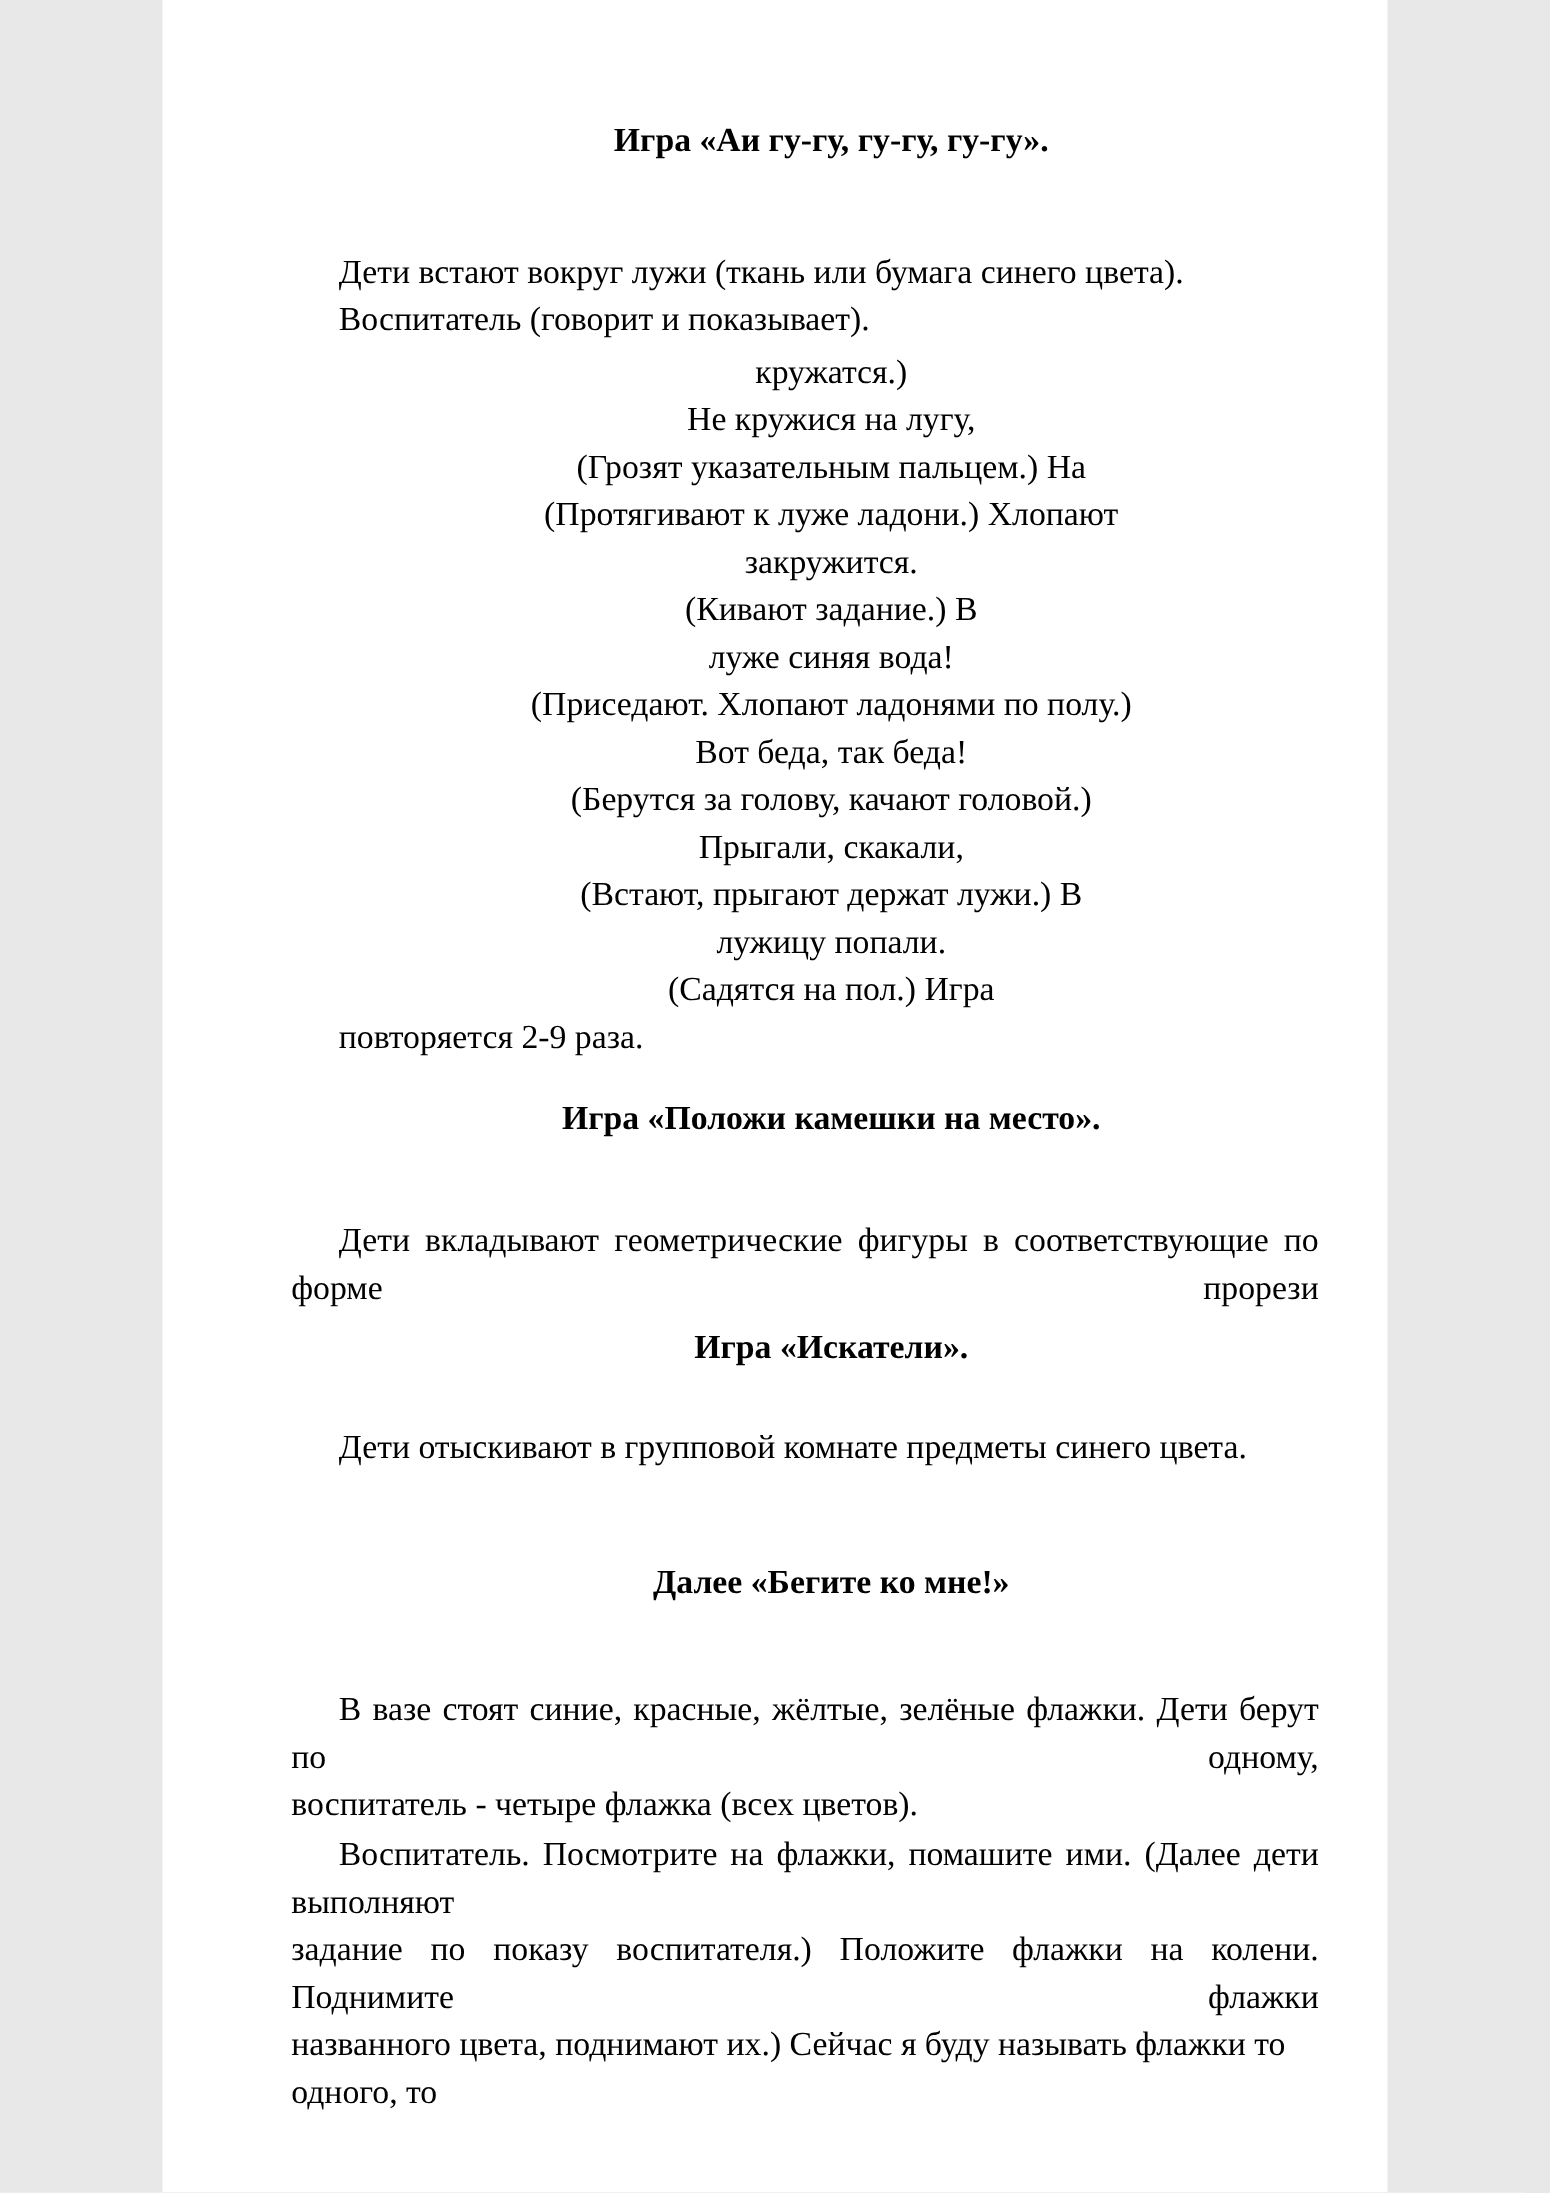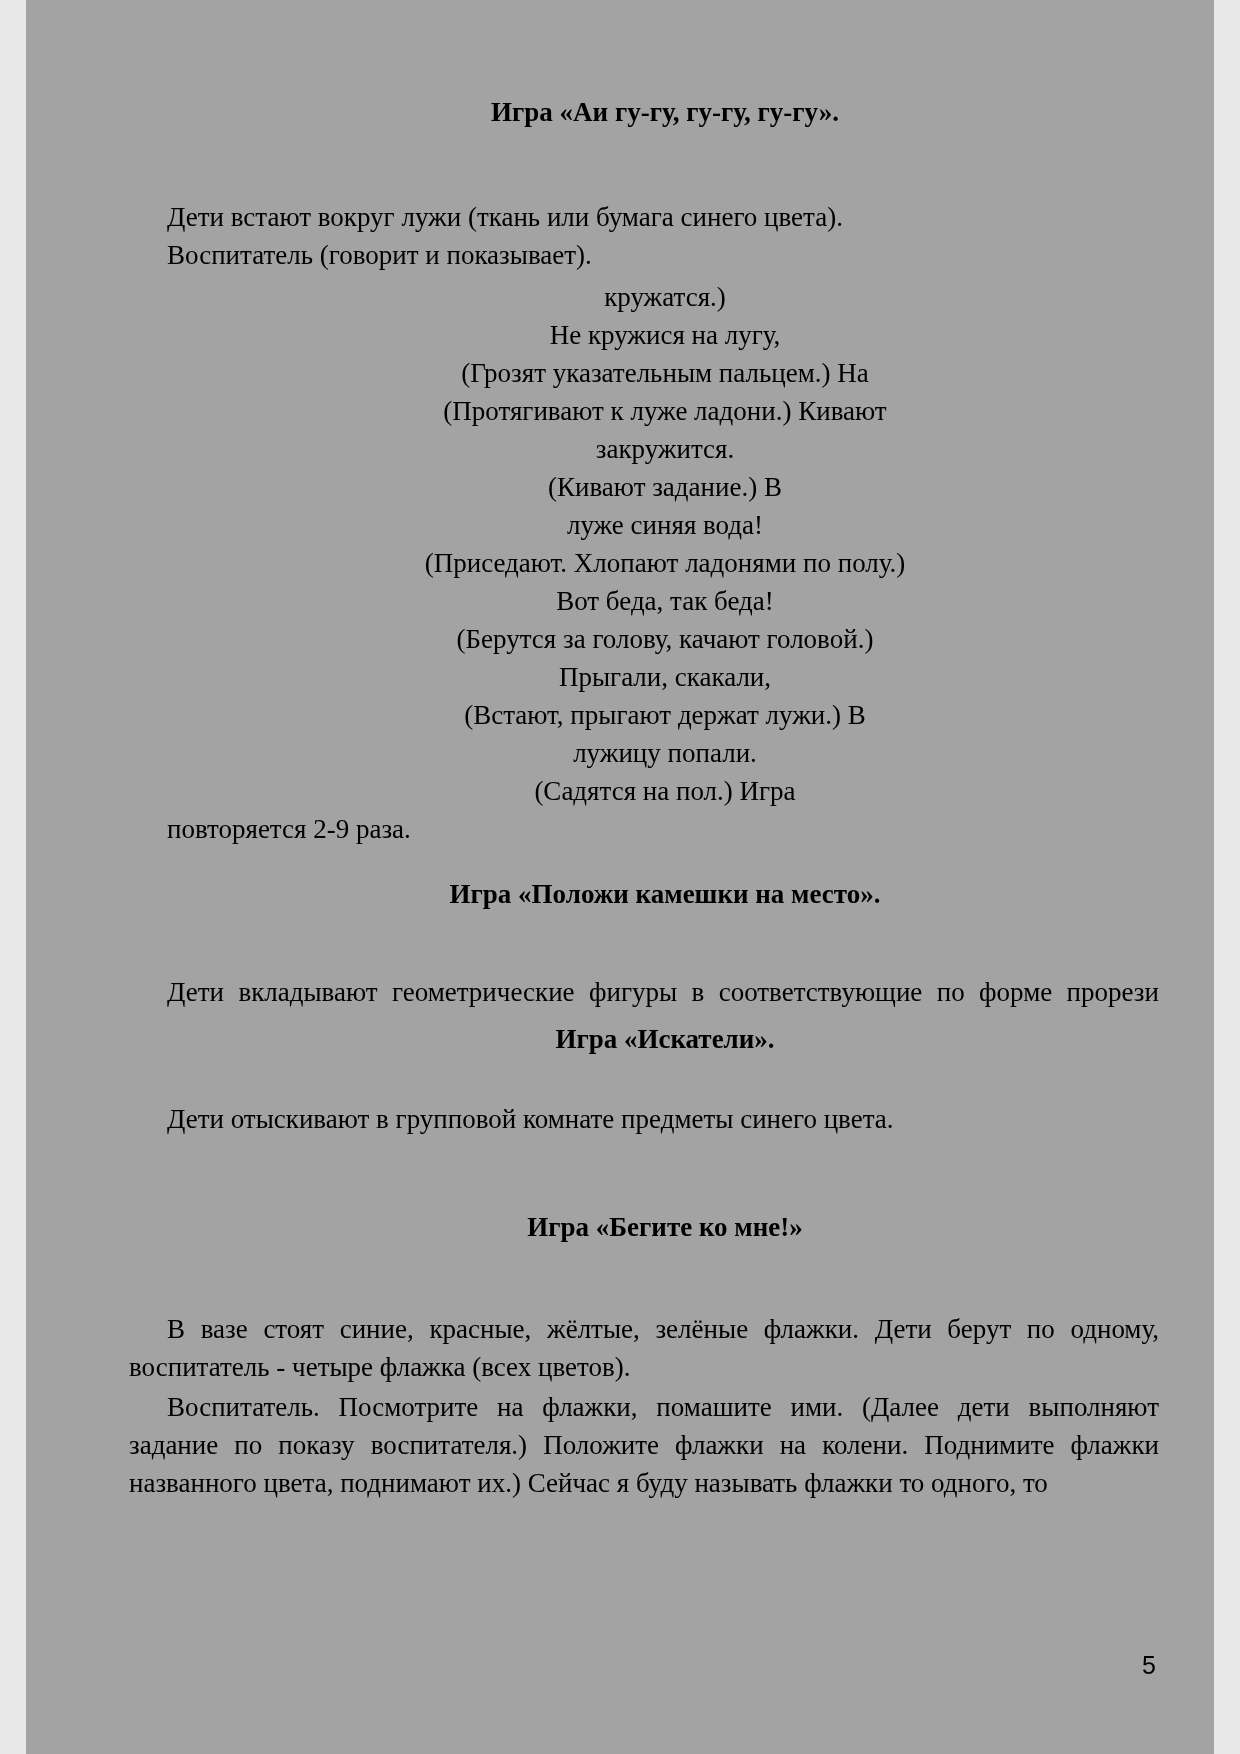--- a/index.html
+++ b/index.html
@@ -1,21 +1,21 @@
 <!DOCTYPE html>
 <html><head>
 <meta charset="utf-8">
 <style>
   html, body { margin: 0; padding: 0; background: #e8e8e8; }
   .page {
     position: relative;
-    width: 1188px;
+    width: 980px;
     height: 1754px;
     margin: 0 auto;
-    background: #a3a3a3;
+    background: #ffffff;
     color: #000000;
     font-family: "Liberation Serif", "DejaVu Serif", serif;
     font-size: 27px;
     line-height: 38px;
     overflow: hidden;
   }
   .content { padding: 0 55px 0 103px; }
 
   .title {
     font-weight: bold;
@@ -68,21 +68,21 @@
 
     <div class="title t1">Игра «Аи гу-гу, гу-гу, гу-гу».</div>
 
     <div class="para p1 indent">Дети встают вокруг лужи (ткань или бумага синего цвета).</div>
     <div class="para indent">Воспитатель (говорит и показывает).</div>
 
     <div class="poem">
       <div>кружатся.)</div>
       <div>Не кружися на лугу,</div>
       <div>(Грозят указательным пальцем.) На</div>
-      <div>(Протягивают к луже ладони.) Кивают</div>
+      <div>(Протягивают к луже ладони.) Хлопают</div>
       <div>закружится.</div>
       <div>(Кивают задание.) В</div>
       <div>луже синяя вода!</div>
       <div>(Приседают. Хлопают ладонями по полу.)</div>
       <div>Вот беда, так беда!</div>
       <div>(Берутся за голову, качают головой.)</div>
       <div>Прыгали, скакали,</div>
       <div>(Встают, прыгают держат лужи.) В</div>
       <div>лужицу попали.</div>
       <div>(Садятся на пол.) Игра</div>
@@ -92,21 +92,21 @@
     <div class="title t2">Игра «Положи камешки на место».</div>
 
     <div class="para p3">
       <div class="jline indent">Дети вкладывают геометрические фигуры в соответствующие по форме прорези</div>
     </div>
 
     <div class="title t3">Игра «Искатели».</div>
 
     <div class="para p4 indent">Дети отыскивают в групповой комнате предметы синего цвета.</div>
 
-    <div class="title t4">Игра «Бегите ко мне!»</div>
+    <div class="title t4">Далее «Бегите ко мне!»</div>
 
     <div class="para p5">
       <div class="jline indent">В вазе стоят синие, красные, жёлтые, зелёные флажки. Дети берут по одному,</div>
       <div class="lline">воспитатель - четыре флажка (всех цветов).</div>
     </div>
 
     <div class="para p6">
       <div class="jline indent">Воспитатель. Посмотрите на флажки, помашите ими. (Далее дети выполняют</div>
       <div class="jline">задание по показу воспитателя.) Положите флажки на колени. Поднимите флажки</div>
       <div class="lline">названного цвета, поднимают их.) Сейчас я буду называть флажки то одного, то</div>

